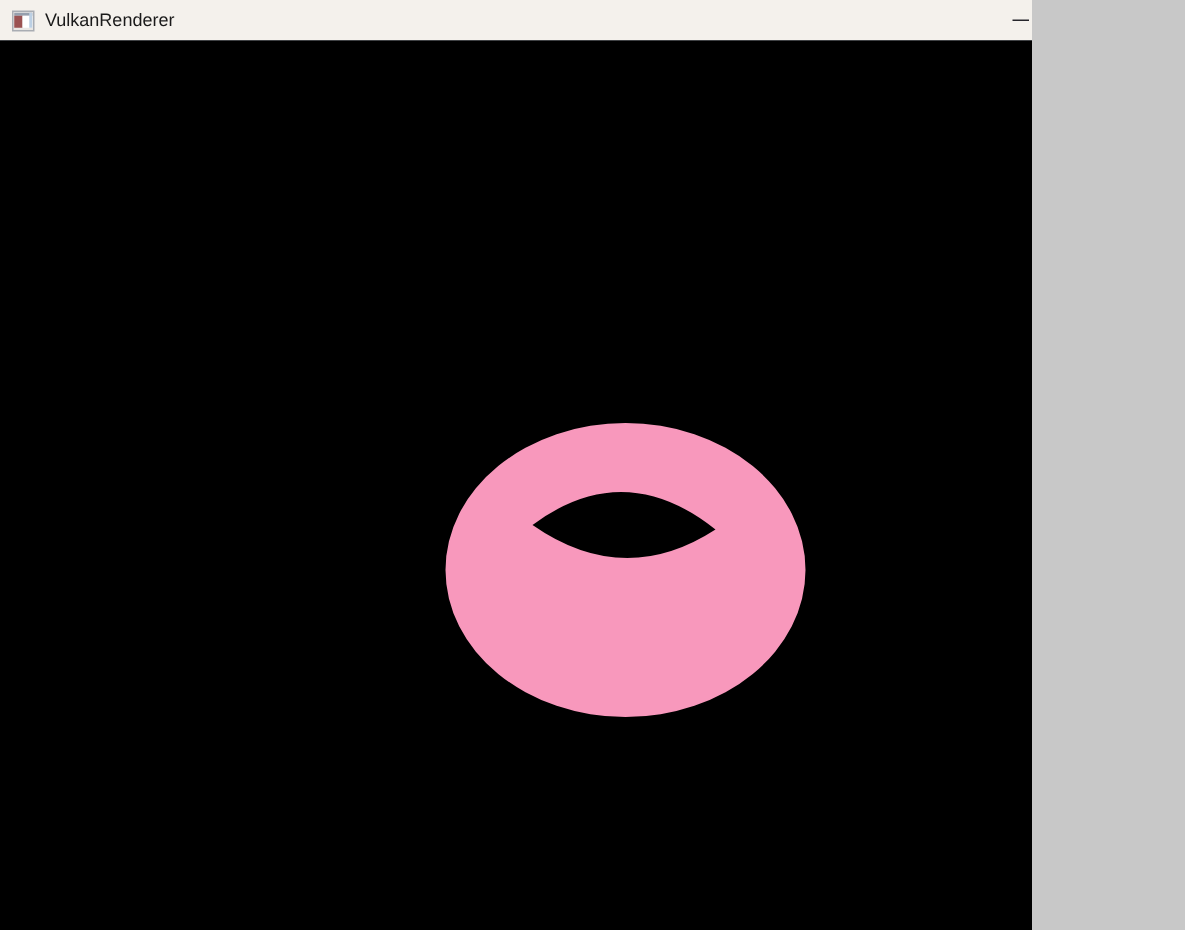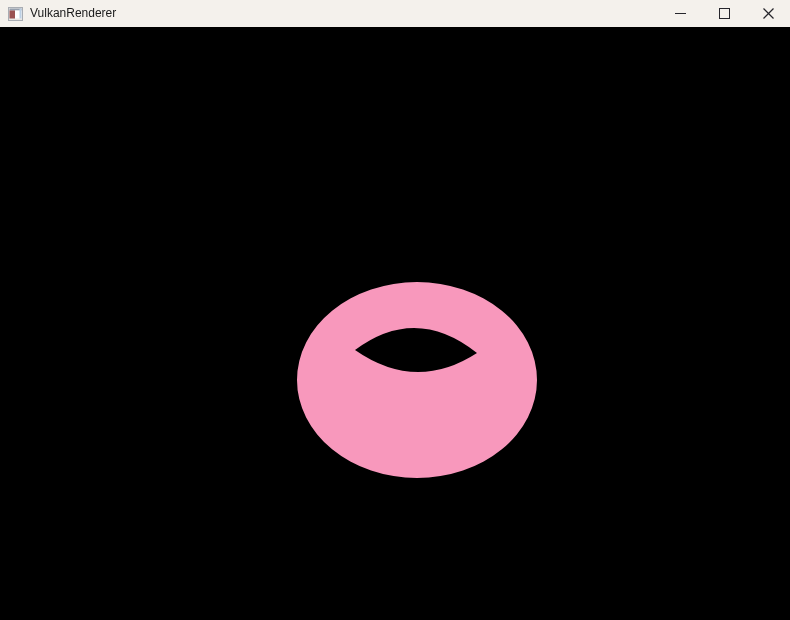--- a/index.html
+++ b/index.html
@@ -3,21 +3,21 @@
 <meta charset="utf-8">
 <style>
   html, body {
     margin: 0;
     padding: 0;
     background: #c8c8c8;
     font-family: "Liberation Sans", sans-serif;
   }
   .window {
     position: relative;
-    width: 790px;
+    width: 688px;
     height: 620px;
     overflow: hidden;
     background: #0f172a;
   }
   
   .titlebar {
     position: absolute;
     top: 0; left: 0;
     width: 790px;
     height: 27px;

